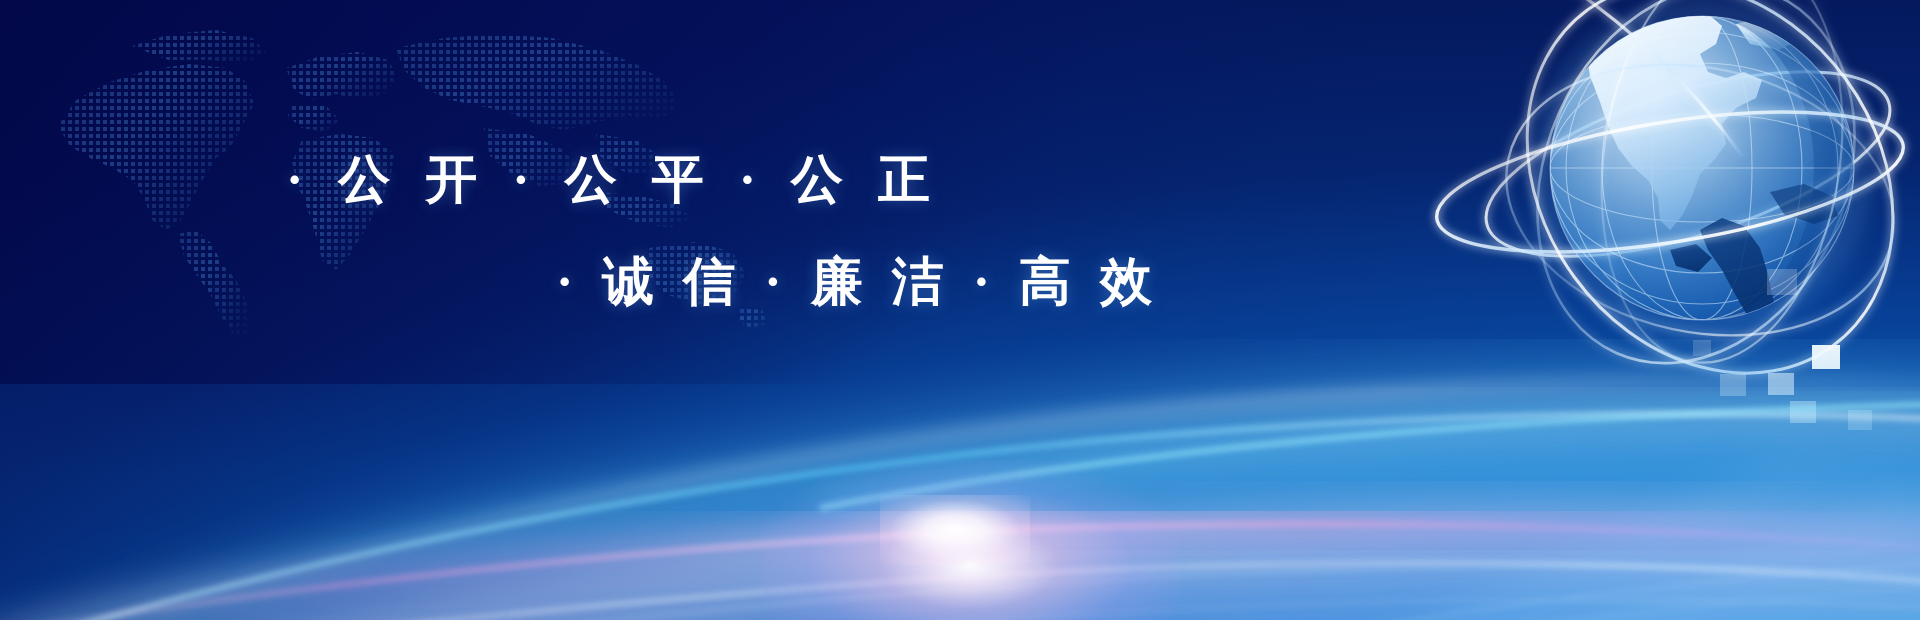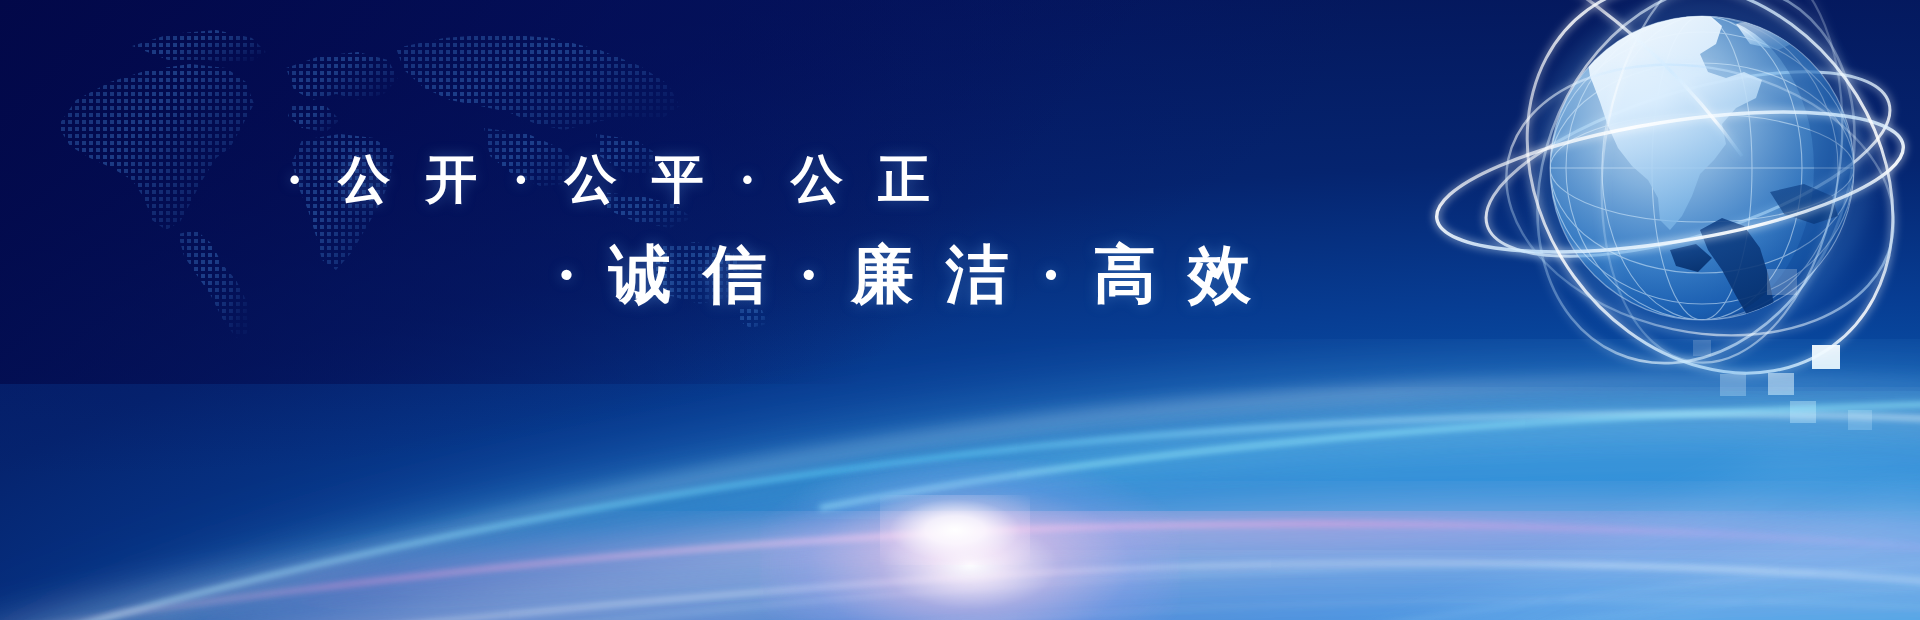--- a/index.html
+++ b/index.html
@@ -35,21 +35,21 @@
   
   .globe-wrap{position:absolute;right:-10px;top:-32px;width:560px;height:430px;}
   .globe-wrap svg{display:block;width:100%;height:100%;overflow:visible;}
   
   .sq{position:absolute;}
   
   .slogan{position:absolute;color:#ffffff;white-space:nowrap;
     font-family:"Liberation Serif","DejaVu Serif",serif;font-weight:700;
     text-shadow:0 0 14px rgba(120,190,255,.35);}
   #line1{left:286px;top:145px;font-size:52px;letter-spacing:11px;}
-  #line2{left:556px;top:232px;font-size:63px;letter-spacing:8px;}
+  #line2{left:556px;top:247px;font-size:52px;letter-spacing:8px;}
 </style>
 </head>
 <body>
 
 <div id="banner">
 
   <div class="bg-base"></div>
   <div class="bg-navy"></div>
   <div class="bg-topleftdark"></div>
 

